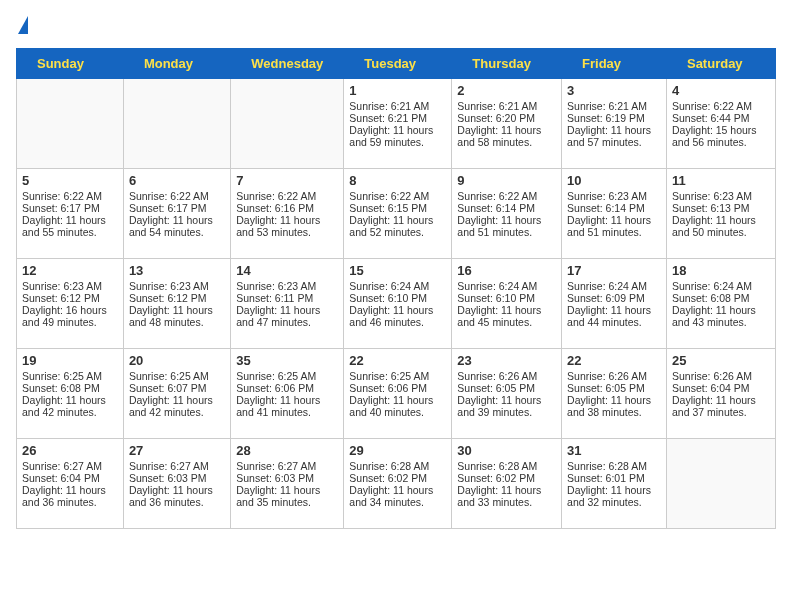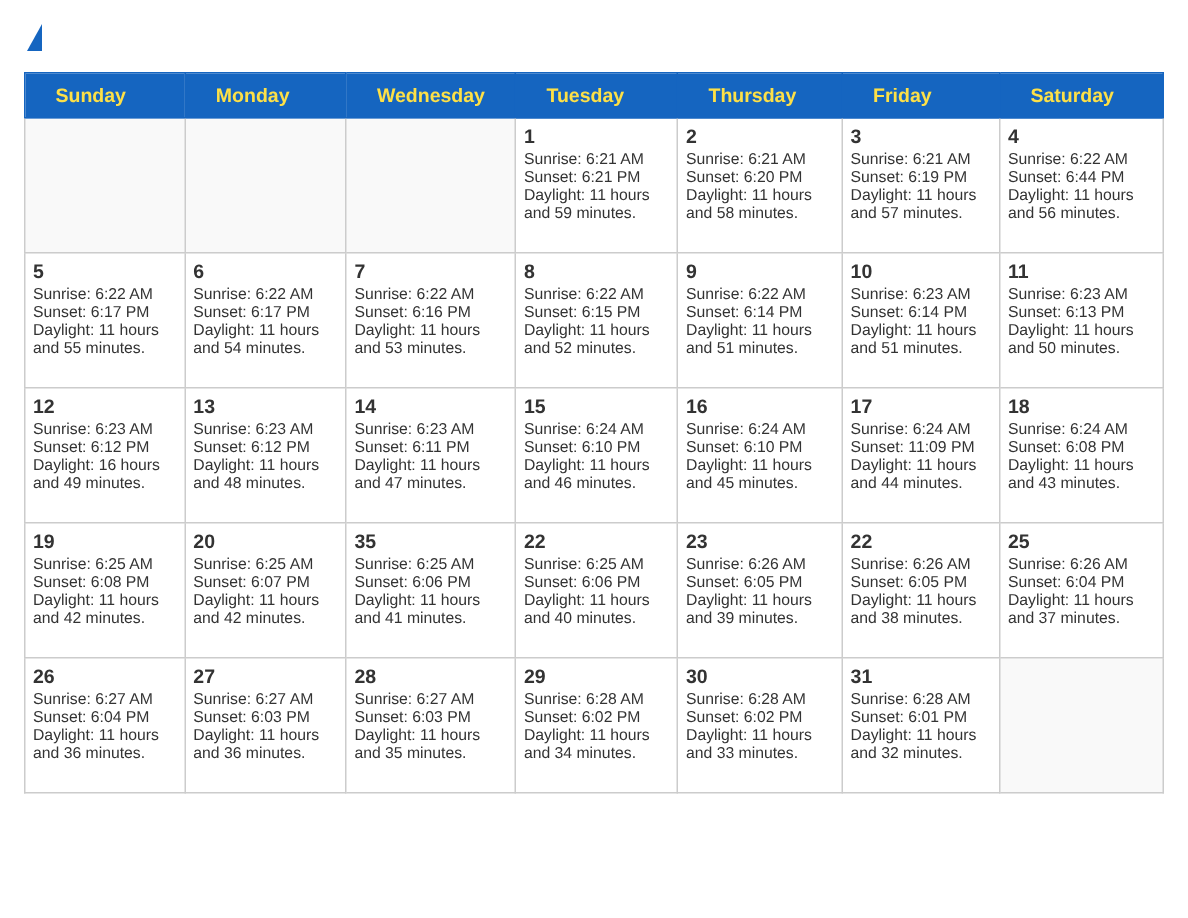--- a/index.html
+++ b/index.html
@@ -140,21 +140,21 @@
         <td>
           <span class="day-num">3</span>
           <div>Sunrise: 6:21 AM</div>
           <div>Sunset: 6:19 PM</div>
           <div>Daylight: 11 hours and 57 minutes.</div>
         </td>
         <td>
           <span class="day-num">4</span>
           <div>Sunrise: 6:22 AM</div>
           <div>Sunset: 6:44 PM</div>
-          <div>Daylight: 11 hours and 56 minutes.</div>
+          <div>Daylight: 15 hours and 56 minutes.</div>
         </td>
       </tr>
       <tr class="week-row">
         <td>
           <span class="day-num">5</span>
           <div>Sunrise: 6:22 AM</div>
           <div>Sunset: 6:17 PM</div>
           <div>Daylight: 11 hours and 55 minutes.</div>
         </td>
         <td>
@@ -221,21 +221,21 @@
         </td>
         <td>
           <span class="day-num">16</span>
           <div>Sunrise: 6:24 AM</div>
           <div>Sunset: 6:10 PM</div>
           <div>Daylight: 11 hours and 45 minutes.</div>
         </td>
         <td>
           <span class="day-num">17</span>
           <div>Sunrise: 6:24 AM</div>
-          <div>Sunset: 11:09 PM</div>
+          <div>Sunset: 6:09 PM</div>
           <div>Daylight: 11 hours and 44 minutes.</div>
         </td>
         <td>
           <span class="day-num">18</span>
           <div>Sunrise: 6:24 AM</div>
           <div>Sunset: 6:08 PM</div>
           <div>Daylight: 11 hours and 43 minutes.</div>
         </td>
       </tr>
       <tr class="week-row">

